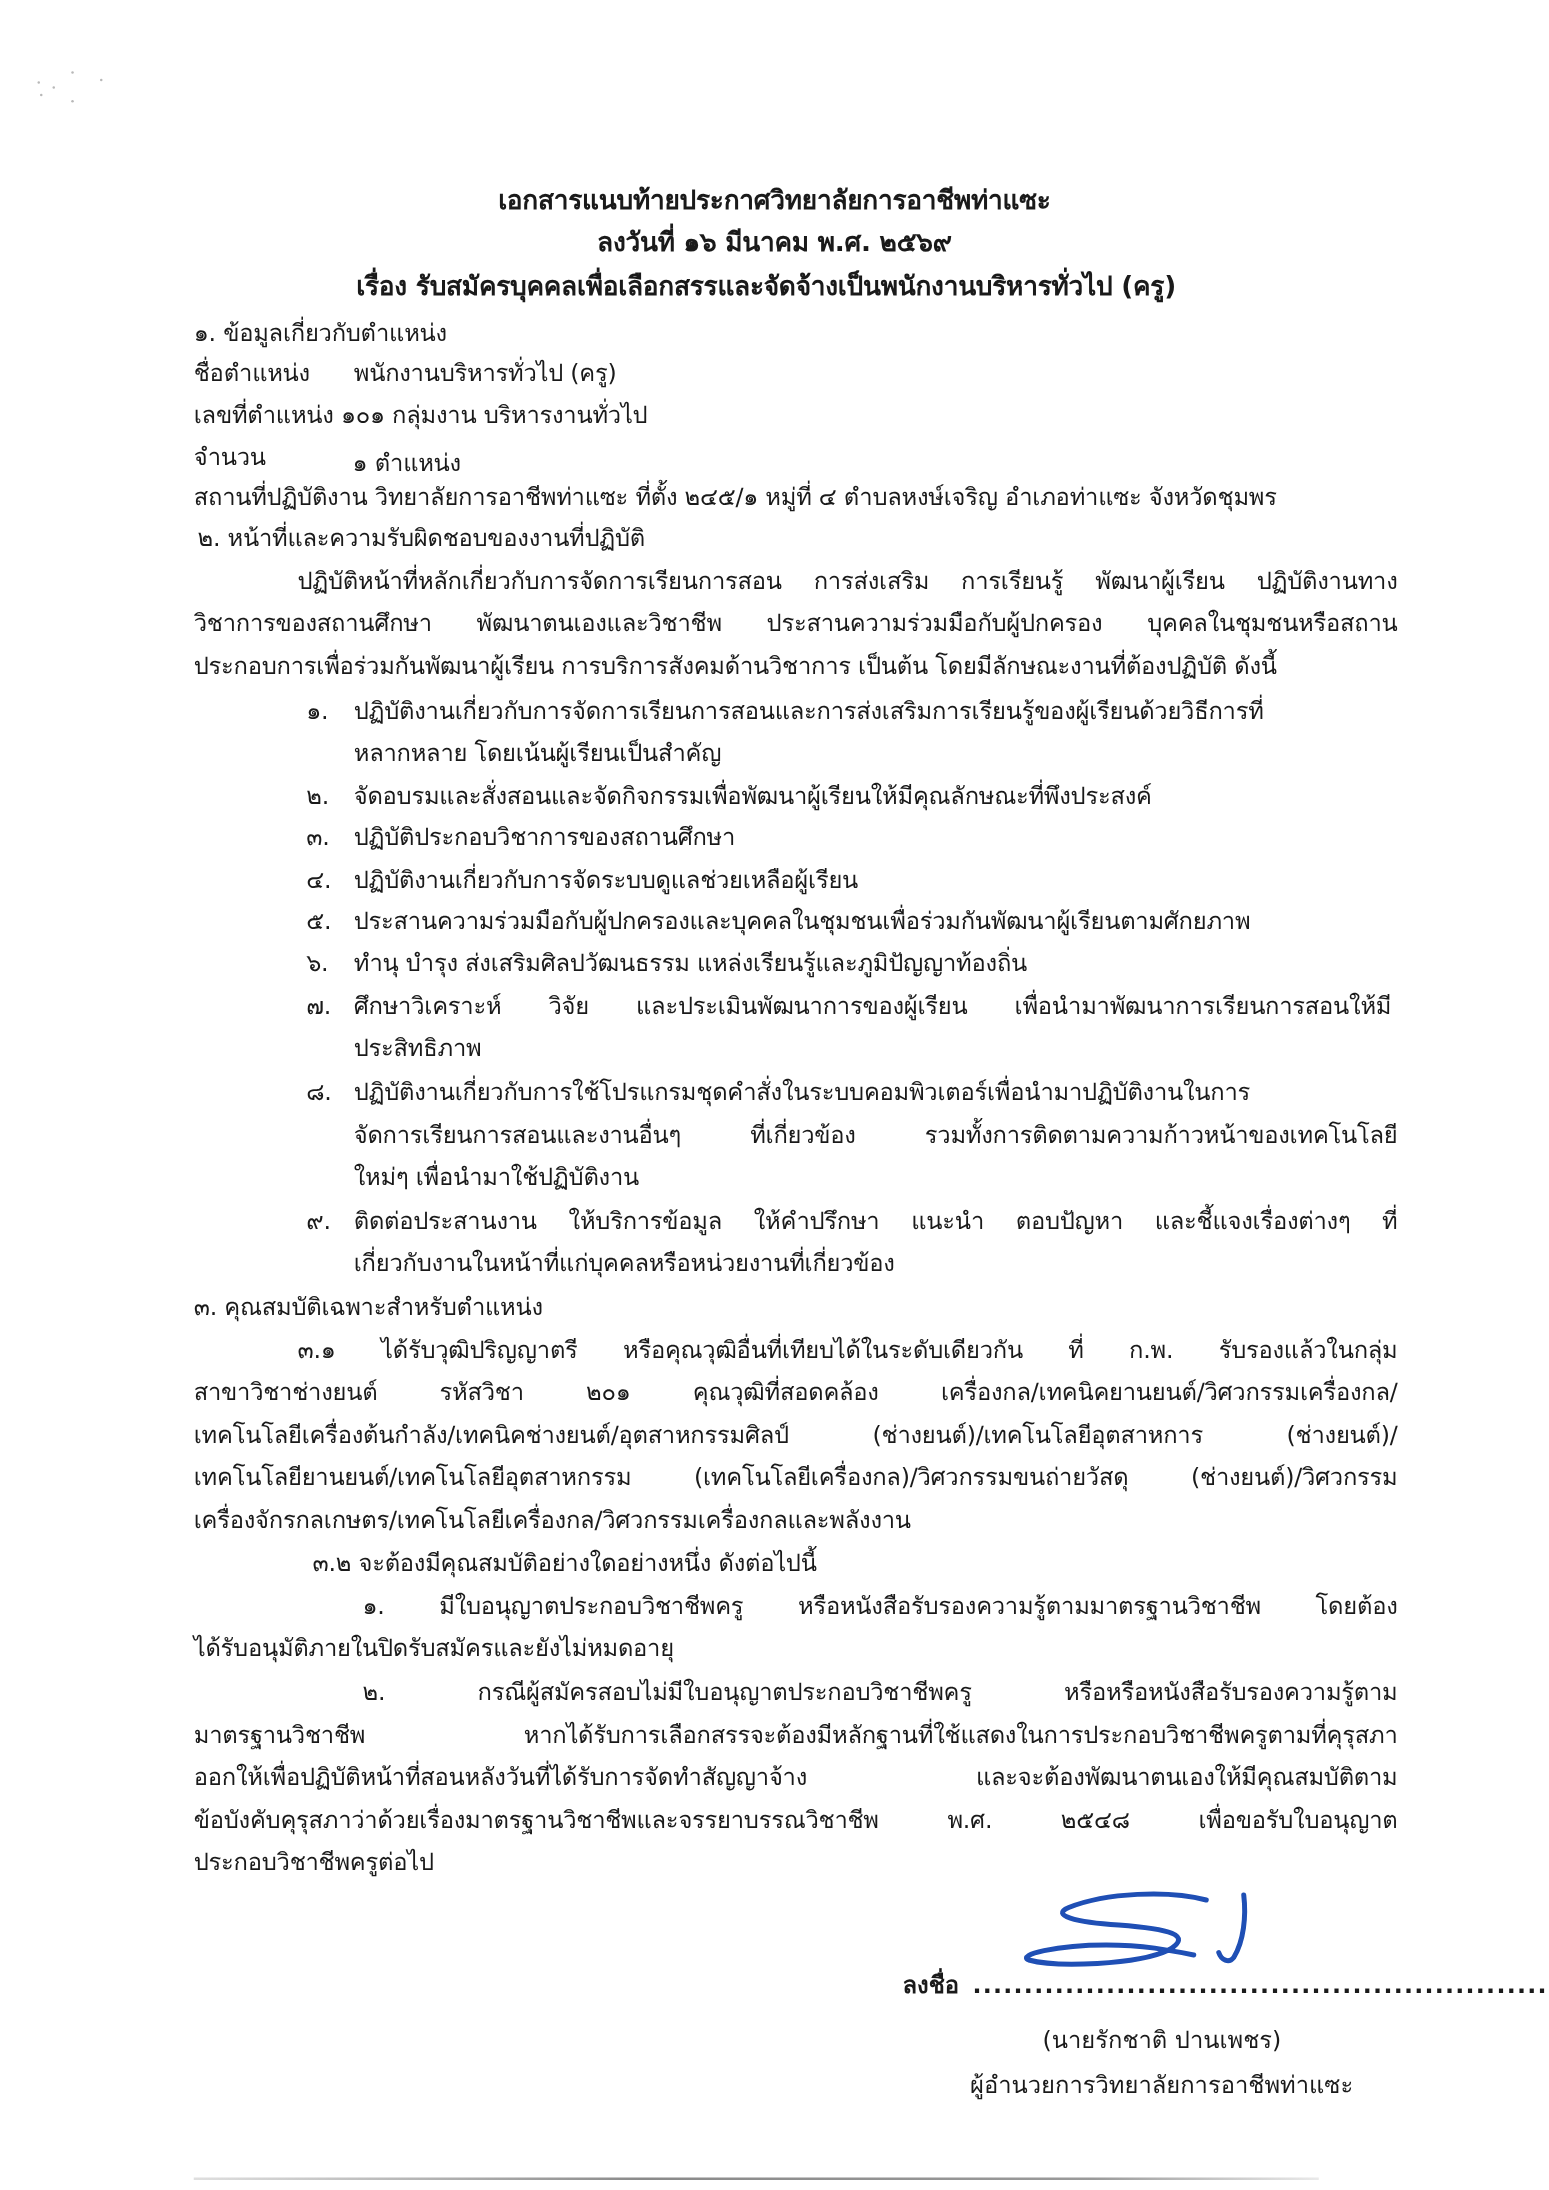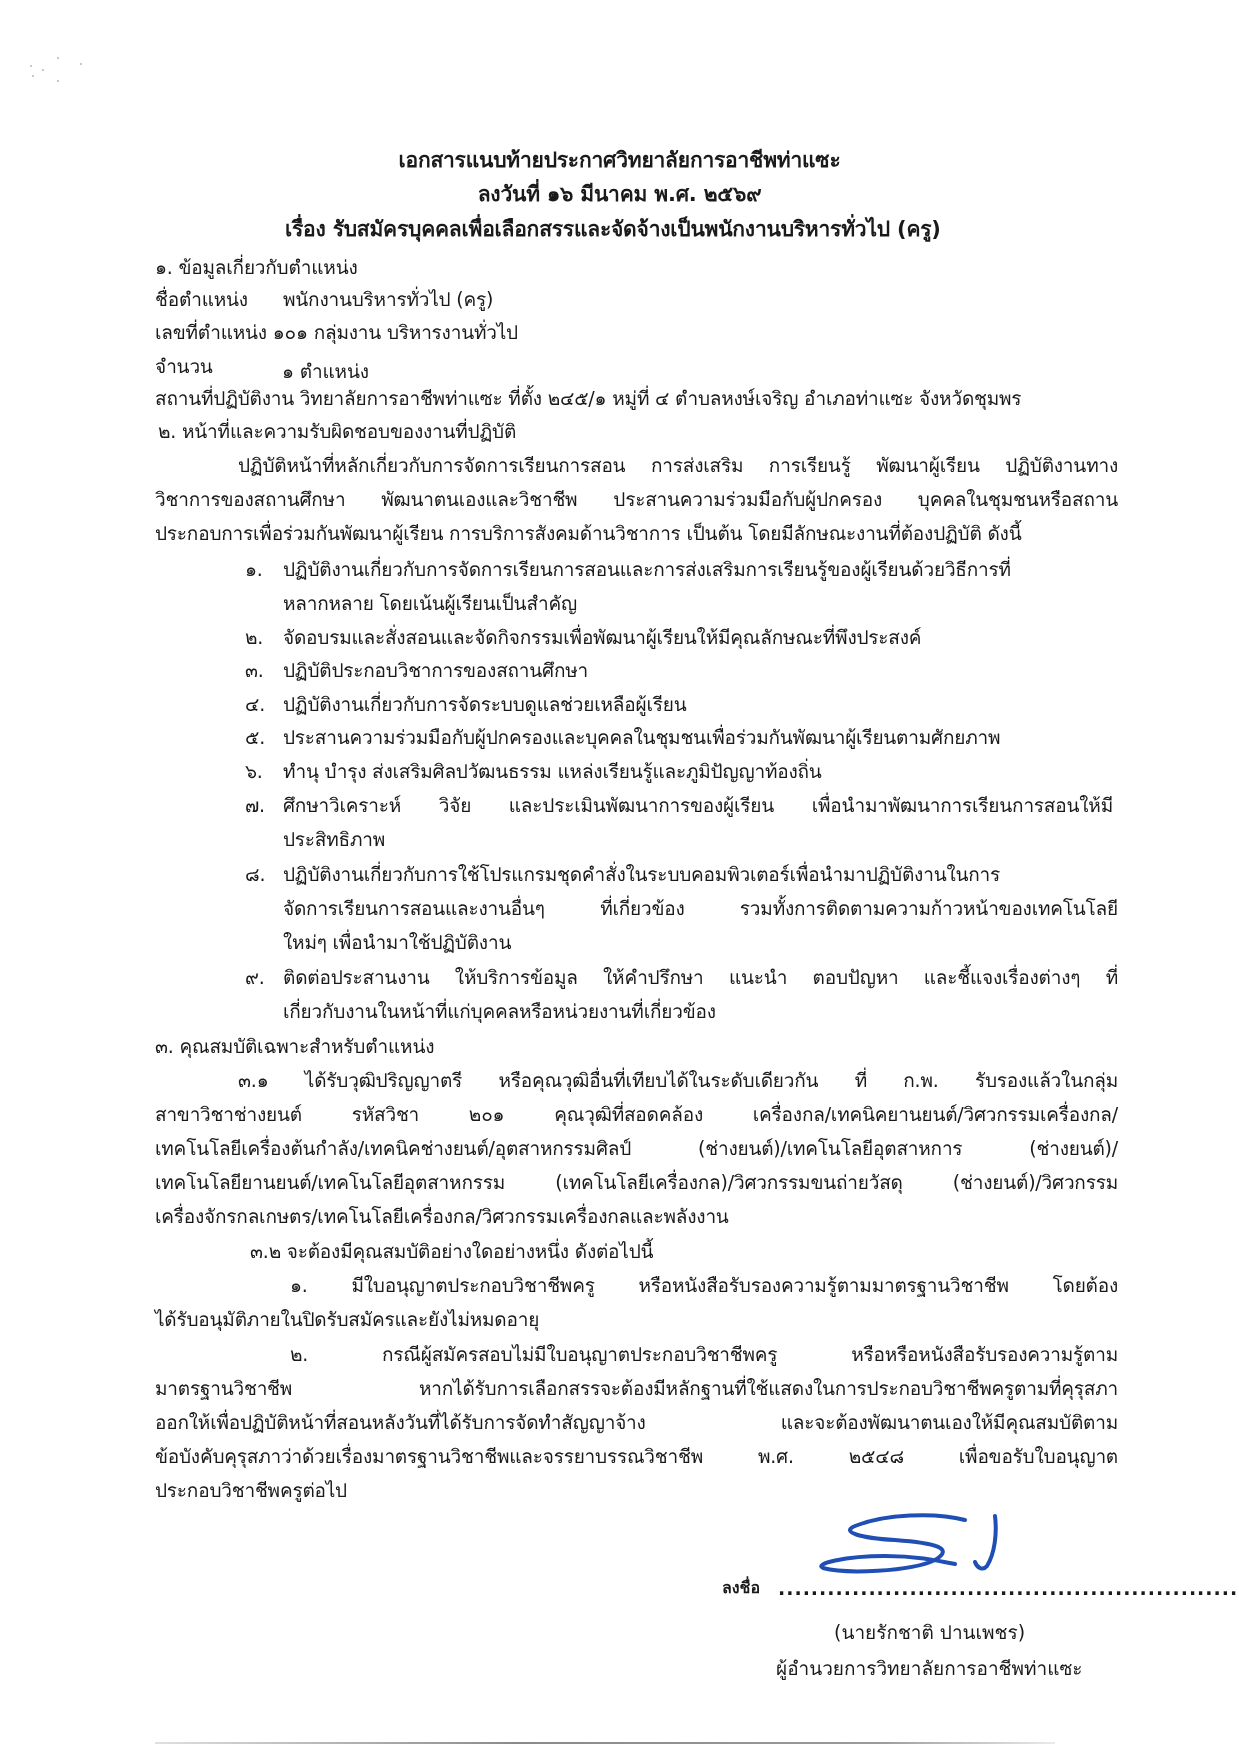--- a/index.html
+++ b/index.html
@@ -17,21 +17,21 @@
   .center { left: 0; width: 1239px; text-align: center; }
   .just { white-space: normal; text-align: justify; text-align-last: justify; }
   .title { font-size: 21px; font-weight: bold; }
   .specks { position: absolute; left: 10px; top: 55px; width: 100px; height: 50px; }
   .speck { position: absolute; width: 2px; height: 2px; background: #b8b8b8; border-radius: 1px; }
   .bottom-rule {
     position: absolute; left: 155px; top: 1742px; width: 900px; height: 2px;
     background: linear-gradient(90deg, rgba(150,150,150,0.3), #8a8a8a 40%, #9a9a9a 80%, rgba(150,150,150,0.2));
   }
   .signature { position: absolute; left: 815px; top: 1508px; width: 200px; height: 70px; }
-  .sig-label { position: absolute; left: 722px; top: 1574px; font-size: 16px; font-weight: bold; line-height: 28px; text-align: center; }
+  .sig-label { position: absolute; left: 722px; top: 1574px; font-size: 19px; font-weight: bold; line-height: 28px; text-align: center; }
   .sig-dots {
     position: absolute; left: 778px; top: 1574px; font-size: 19px; line-height: 28px;
     letter-spacing: 1px; font-weight: bold;
   }
   .sig-name { position: absolute; left: 810px; top: 1618px; font-size: 19px; line-height: 28px; margin-left: 24px; }
   .sig-title { position: absolute; left: 762px; top: 1654px; font-size: 19px; line-height: 28px; margin-left: 14px; }
 </style>
 </head>
 <body>
 

